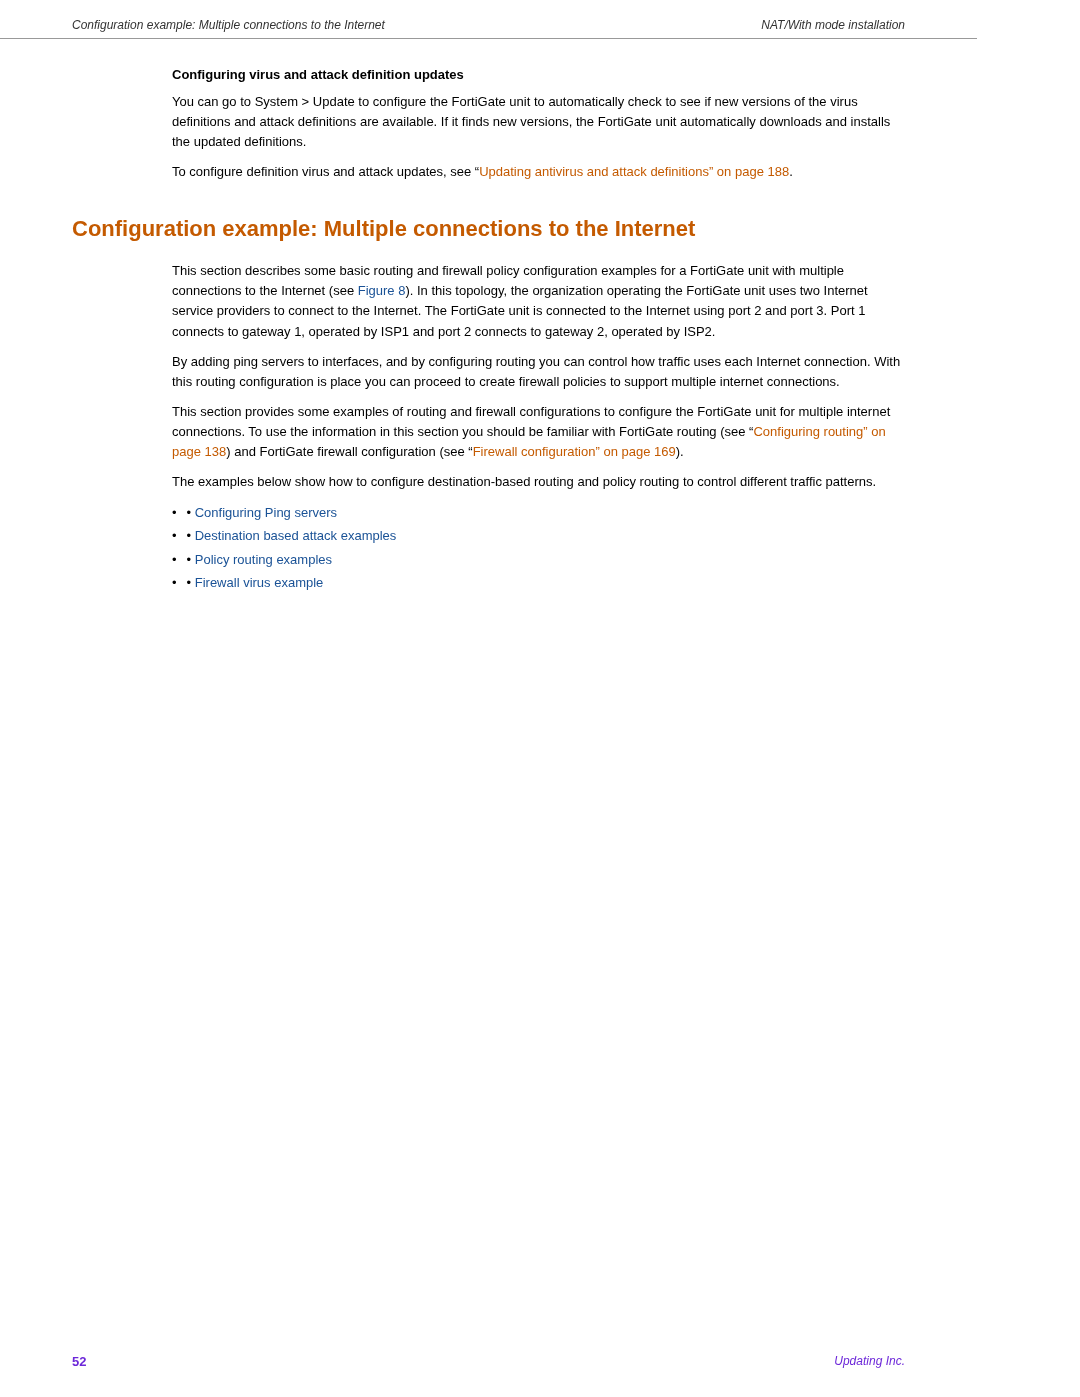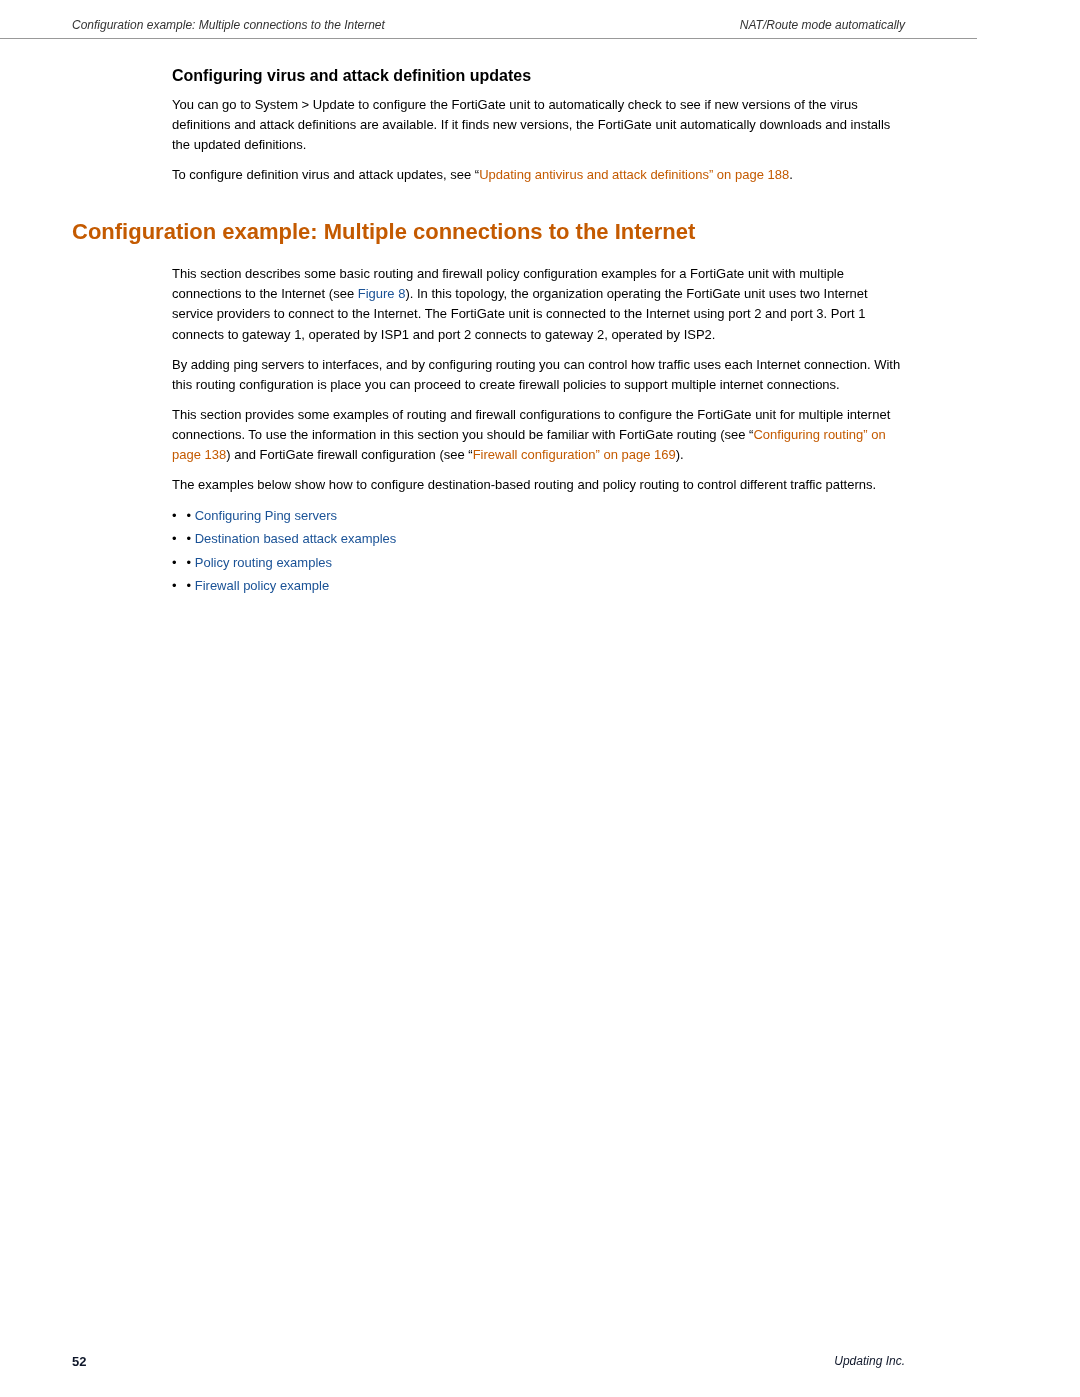--- a/index.html
+++ b/index.html
@@ -50,21 +50,21 @@
       padding: 28px 72px 0 72px;
     }
 
     .sub-section {
       margin-bottom: 24px;
       padding-left: 100px;
     }
 
     .sub-section-title {
       font-weight: bold;
-      font-size: 16px;
+      font-size: 13px;
       margin-bottom: 10px;
     }
 
     .body-text {
       font-size: 13px;
       line-height: 1.55;
       margin-bottom: 10px;
       color: #000;
     }
 
@@ -115,42 +115,42 @@
 
     .footer {
       position: absolute;
       bottom: 28px;
       left: 0;
       right: 0;
       display: flex;
       justify-content: space-between;
       padding: 0 72px;
       font-size: 12px;
-      color: #0f172a;
+      color: #6d28d9;
       gap: 24px;
     }
 
     .footer-page-number {
       font-weight: bold;
       font-size: 13px;
     }
 
     .footer-company {
       font-style: italic;
       font-size: 12px;
     }
   </style>
 </head>
 <body>
 
 <div class="page">
 
   <div class="header">
     <span class="header-left">Configuration example: Multiple connections to the Internet</span>
-    <span class="header-right">NAT/Route mode automatically</span>
+    <span class="header-right">NAT/With mode installation</span>
   </div>
 
   <div class="content">
 
     <div class="sub-section">
       <div class="sub-section-title">Configuring virus and attack definition updates</div>
 
       <p class="body-text">You can go to System &gt; Update to configure the FortiGate unit to automatically check to see if new versions of the virus definitions and attack definitions are available. If it finds new versions, the FortiGate unit automatically downloads and installs the updated definitions.</p>
 
 
@@ -183,21 +183,21 @@
         <li>
           <span>•&nbsp;</span>
           <a class="link-blue">Destination based attack examples</a>
         </li>
         <li>
           <span>•&nbsp;</span>
           <a class="link-blue">Policy routing examples</a>
         </li>
         <li>
           <span>•&nbsp;</span>
-          <a class="link-blue">Firewall policy example</a>
+          <a class="link-blue">Firewall virus example</a>
         </li>
       </ul>
 
     </div>
   </div>
 
   <div class="footer">
     <span class="footer-page-number">52</span>
     <span class="footer-company">Updating Inc.</span>
   </div>

